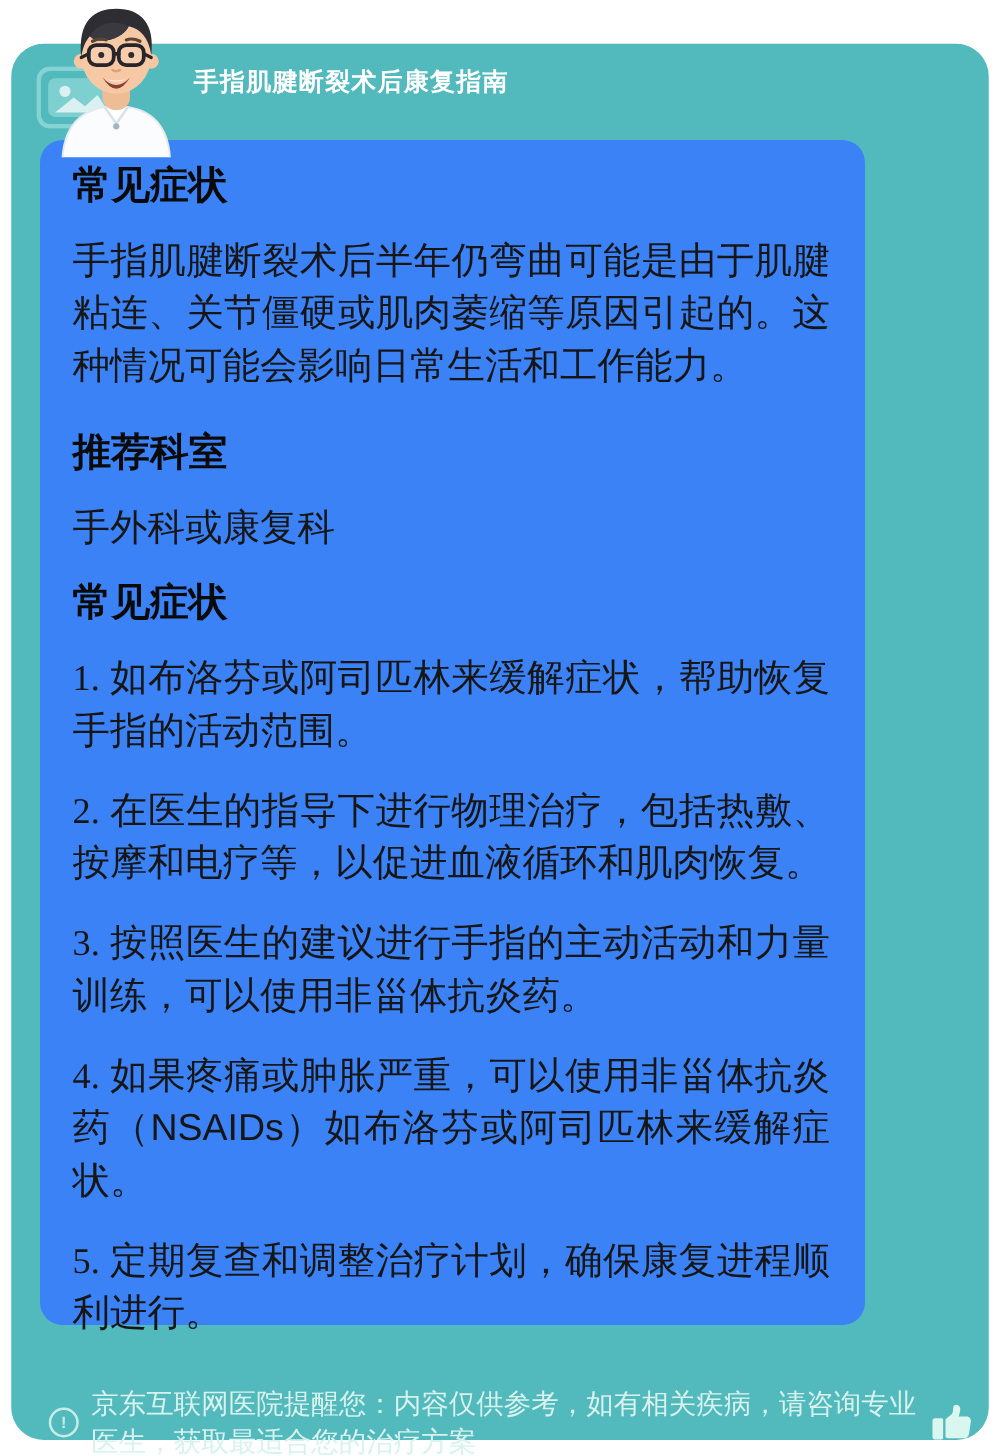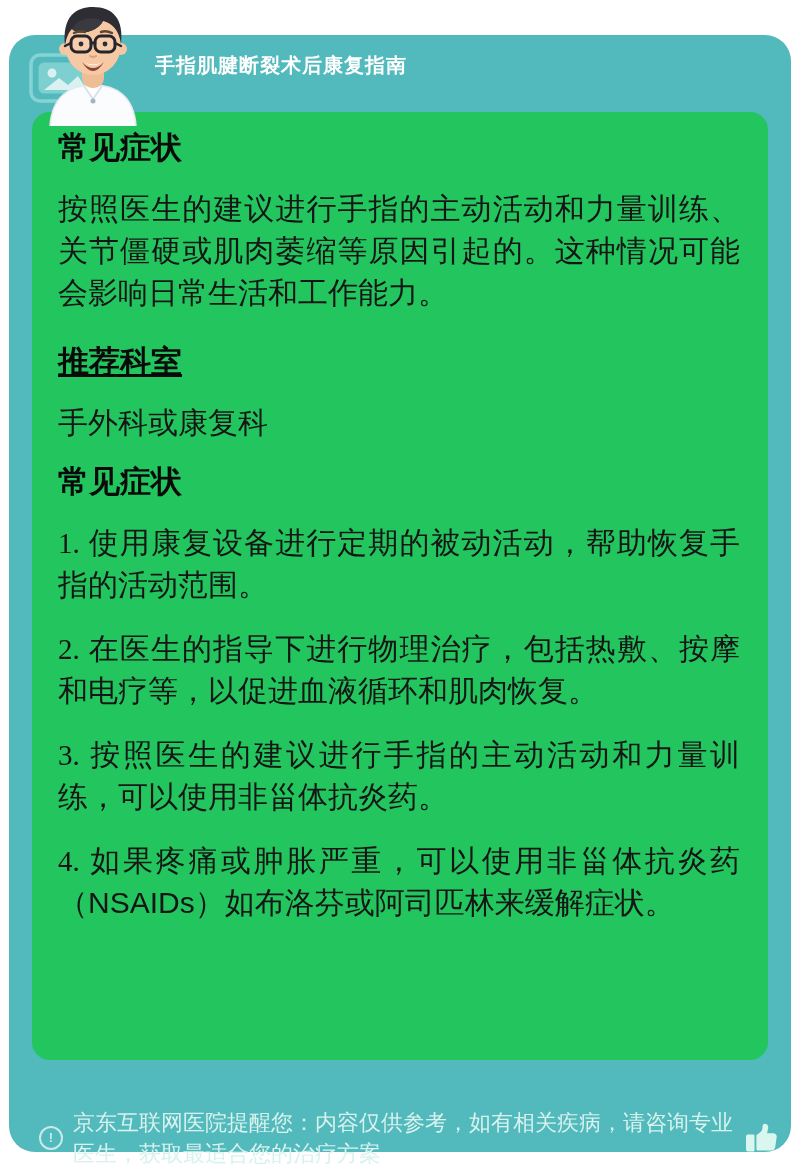--- a/index.html
+++ b/index.html
@@ -14,29 +14,29 @@
     background:#52b9bc;border-radius:26px;
   }
   .img-icon{position:absolute;left:20px;top:18px;width:72px;height:50px;}
   .avatar{position:absolute;left:28px;top:0px;width:130px;height:126px;z-index:3;}
   .title{
     position:absolute;left:146px;top:17px;z-index:2;
     font-size:20px;font-weight:700;color:#ffffff;letter-spacing:1px;
     white-space:nowrap;
   }
   .card{
-    position:absolute;left:23px;top:77px;width:736px;height:948px;
-    background:#22c55e;border-radius:18px;z-index:2;
+    position:absolute;left:23px;top:77px;width:660px;height:948px;
+    background:#3b82f6;border-radius:18px;z-index:2;
     box-sizing:border-box;padding:16px 28px 0 26px;
     color:#161616;
   }
   .card h2{
     margin:0 0 20px 0;font-size:31px;line-height:40px;font-weight:700;color:#0a0a0a;
   }
-  .card .sec-gap{margin-top:18px;text-decoration:underline;}
+  .card .sec-gap{margin-top:18px;}
   .card .sec-gap2{margin-top:18px;}
   .card p.body{
     margin:0;font-size:30px;line-height:42px;font-weight:400;color:#161616;
     text-align:justify;text-justify:inter-ideograph;
   }
   .card p.item{
     margin:0 0 22px 0;font-size:30px;line-height:42px;color:#161616;
     text-align:justify;text-justify:inter-ideograph;
   }
   .card p.item .num{
@@ -71,31 +71,32 @@
     <rect x="2" y="2" width="68" height="46" rx="9" fill="none" stroke="#86d3d3" stroke-width="3.5"></rect>
     <rect x="9.5" y="9.5" width="53" height="31" rx="5.5" fill="#7ecfcf"></rect>
     <circle cx="23" cy="20" r="4.5" fill="#d9f1f1"></circle>
     <path d="M15 37 L30 25 L39 32 L49 23 L58 37 Z" fill="#d9f1f1"></path>
   </svg>
 
   <div class="title">手指肌腱断裂术后康复指南</div>
 
   <div class="card">
     <h2>常见症状</h2>
-    <p class="body mb">按照医生的建议进行手指的主动活动和力量训练、关节僵硬或肌肉萎缩等原因引起的。这种情况可能会影响日常生活和工作能力。</p>
+    <p class="body mb">手指肌腱断裂术后半年仍弯曲可能是由于肌腱粘连、关节僵硬或肌肉萎缩等原因引起的。这种情况可能会影响日常生活和工作能力。</p>
 
     <h2 class="sec-gap">推荐科室</h2>
     <p class="body single">手外科或康复科</p>
 
     <h2 class="sec-gap2">常见症状</h2>
 
-    <p class="item"><span class="num">1.</span><span>使用康复设备进行定期的被动活动，帮助恢复手指的活动范围。</span></p>
+    <p class="item"><span class="num">1.</span><span>如布洛芬或阿司匹林来缓解症状，帮助恢复手指的活动范围。</span></p>
     <p class="item"><span class="num">2.</span><span>在医生的指导下进行物理治疗，包括热敷、按摩和电疗等，以促进血液循环和肌肉恢复。</span></p>
     <p class="item"><span class="num">3.</span><span>按照医生的建议进行手指的主动活动和力量训练，可以使用非甾体抗炎药。</span></p>
     <p class="item"><span class="num">4.</span><span>如果疼痛或肿胀严重，可以使用非甾体抗炎药（NSAIDs）如布洛芬或阿司匹林来缓解症状。</span></p>
+    <p class="item"><span class="num">5.</span><span>定期复查和调整治疗计划，确保康复进程顺利进行。</span></p>
   </div>
 
   <div class="footer">
     <div class="info-badge">!</div>
     <div class="footer-text">京东互联网医院提醒您：内容仅供参考，如有相关疾病，请咨询专业医生，获取最适合您的治疗方案</div>
     <button class="thumb-btn" aria-label="like">
       <svg viewBox="0 0 42 42" aria-hidden="true">
         <path d="M9 17.5 h5.2 c.8 0 1.3.5 1.3 1.3 v14.4 c0 .8-.5 1.3-1.3 1.3 H9 c-1.2 0-2-.8-2-2 V19.5 c0-1.2.8-2 2-2 Z" fill="#d9f7ee"></path>
         <path d="M17.4 33.6 V18.3 l4.4-3.6 c.9-.7 1.4-1.7 1.5-2.8 l.35-3.2 c.12-1.1 1-1.9 2.1-1.9 2 0 3.5 1.6 3.5 3.6 0 .55-.07 1.05-.2 1.55 l-1.05 4.2 h6.3 c2.1 0 3.7 1.85 3.4 3.9 l-1.5 10.2 c-.3 1.95-1.95 3.35-3.9 3.35 H19.6 c-.85 0-1.6-.3-2.2-.95 Z" fill="#d9f7ee"></path>
       </svg>

